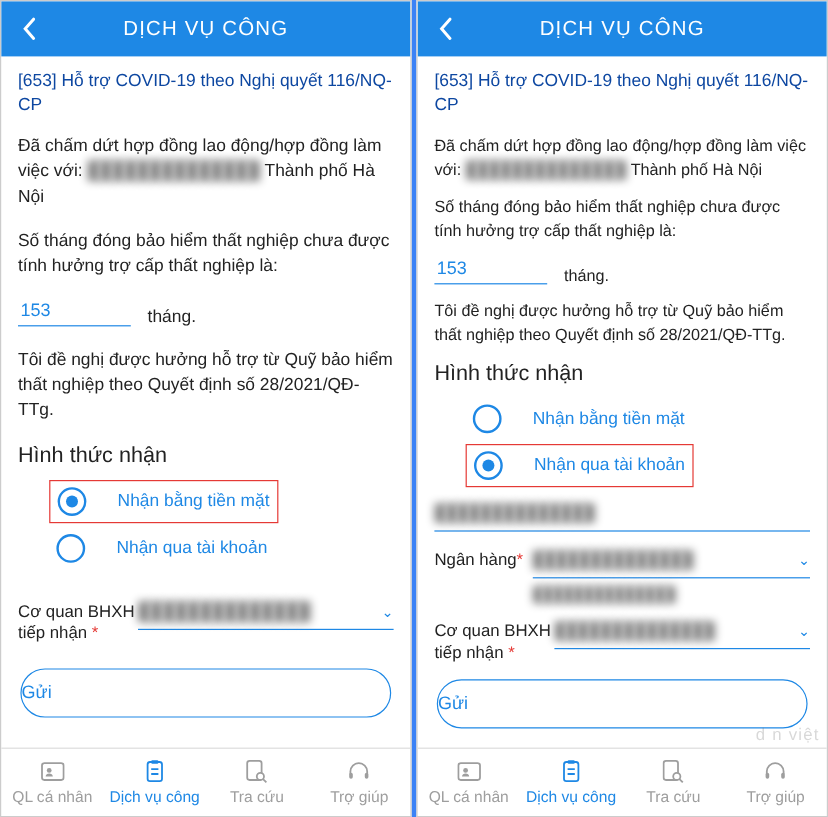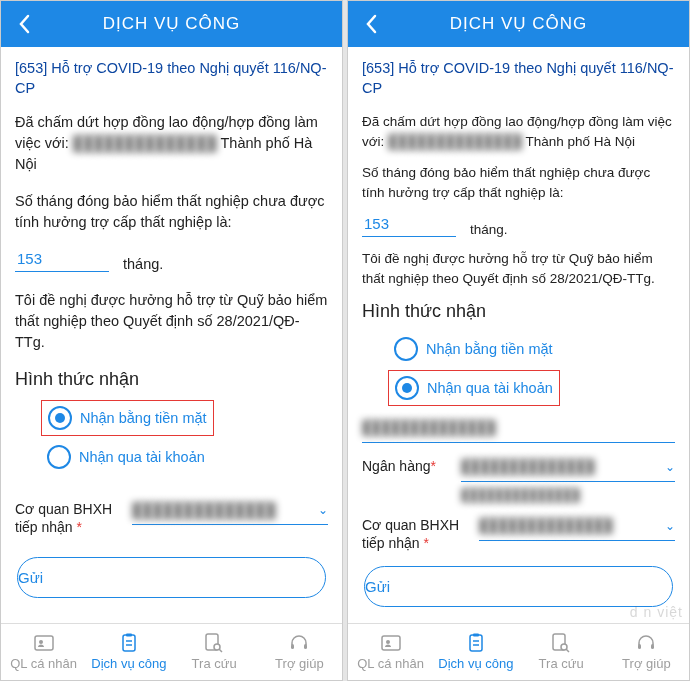--- a/index.html
+++ b/index.html
@@ -1,31 +1,31 @@
 <!DOCTYPE html>
 <html><head>
 <meta charset="utf-8">
 <style>
 html,body{margin:0;padding:0;font-family:Arial,Helvetica,sans-serif;background:#fff}
-.canvas{width:690px;height:681px;display:flex;gap:4px;background:#e5e5e5;box-sizing:border-box}
+.canvas{width:690px;height:681px;display:flex;gap:4px;background:#3b82f6;box-sizing:border-box}
 .phone{flex:1;background:#fff;display:flex;flex-direction:column;position:relative;overflow:hidden;border:1px solid #ccc}
 .header{background:#1e88e5;color:#fff;height:46px;display:flex;align-items:center;justify-content:center;position:relative;font-size:17px;letter-spacing:1px}
 .back{position:absolute;left:8px;top:0;bottom:0;display:flex;align-items:center;width:30px;justify-content:center}
 .content{flex:1;padding:12px 14px 0 14px;font-size:14.5px;color:#222;overflow:hidden}
 .title{color:#0d47a1;font-weight:normal;font-size:14.5px;line-height:1.35;margin-bottom:14px}
 .p{line-height:1.45;margin-bottom:16px}
 .blur{color:transparent;text-shadow:0 0 7px #888;user-select:none}
 .monthrow{display:flex;align-items:flex-end;gap:14px;margin-bottom:18px}
 .monthin{color:#1e88e5;font-size:15px;border:none;border-bottom:1.5px solid #1e88e5;width:90px;padding-bottom:4px;outline:none;background:transparent}
 .lbl{font-size:18px;margin-bottom:10px}
-.opt{display:flex;align-items:center;gap:8px;color:#1e88e5;font-size:14.5px;padding:5px 6px;margin-bottom:4px;width:fit-content}
+.opt{display:flex;align-items:center;gap:26px;color:#1e88e5;font-size:14.5px;padding:5px 6px;margin-bottom:4px;width:fit-content}
 .opt.hl{border:1.5px solid #e53935}
 .radio{width:20px;height:20px;border:2px solid #1e88e5;border-radius:50%;display:flex;align-items:center;justify-content:center;flex:none}
 .radio.sel::after{content:"";width:10px;height:10px;background:#1e88e5;border-radius:50%}
-.field{display:flex;align-items:flex-start;gap:17px;margin-top:14px}
+.field{display:flex;align-items:flex-start;gap:0;margin-top:14px}
 .flab{width:100px;font-size:14px;line-height:1.3;flex:none}
 .req{color:#e53935}
 .fval{flex:1;border-bottom:1.5px solid #1e88e5;padding-bottom:4px;display:flex;align-items:center;justify-content:space-between;min-height:20px}
 .caret{color:#1e88e5;font-size:12px}
 .submit{border:1.5px solid #1e88e5;color:#1e88e5;border-radius:26px;padding:11px 0;text-align:left;font-size:15px;margin:20px 2px}
 .tabs{height:56px;border-top:1px solid #ddd;display:flex}
 .tab{flex:1;display:flex;flex-direction:column;align-items:center;justify-content:center;gap:3px;color:#9e9e9e;font-size:13px}
 .tab.act{color:#1e88e5}
 .ticon{width:20px;height:20px;display:flex;align-items:center;justify-content:center}
 .watermark{position:absolute;right:6px;bottom:60px;opacity:.25;font-size:14px;font-weight:normal;color:#666;letter-spacing:1px}

